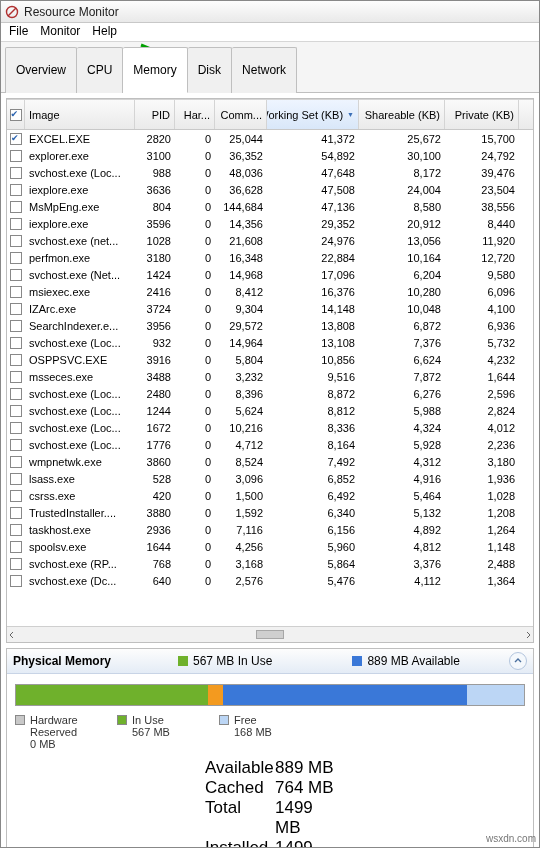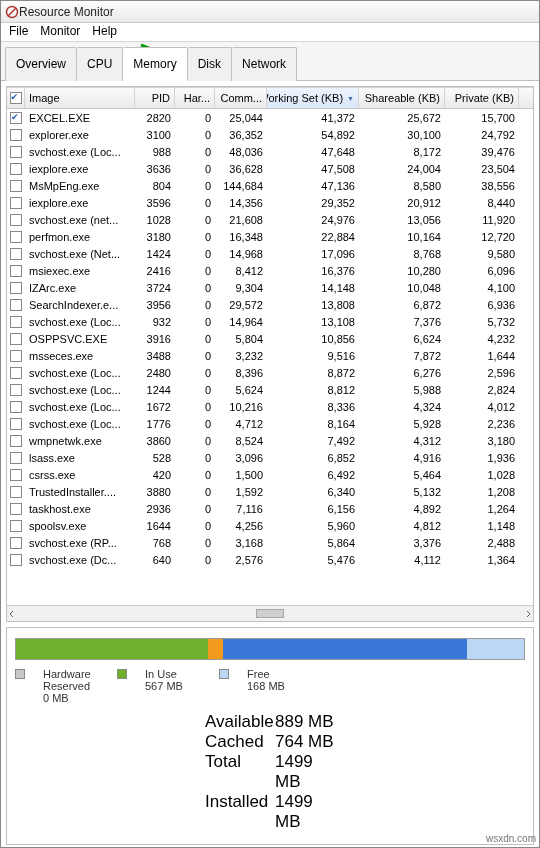--- a/index.html
+++ b/index.html
@@ -14,39 +14,40 @@
     overflow: hidden;
     border: 1px solid #888;
   }
   .titlebar {
     background: linear-gradient(#fdfdfd, #e9e9e9);
     border-bottom: 1px solid #c8c8c8;
     height: 22px;
     display: flex;
     align-items: center;
     padding: 0 4px;
+    gap: 5px;
   }
   .titlebar .icon { width: 14px; height: 14px; display: flex; align-items:center; justify-content:center; }
   .titlebar .title { font-size: 12px; color: #222; }
   .menubar {
     display: flex;
     gap: 12px;
     padding: 1px 22px 3px 8px;
     font-size: 12px;
     border-bottom: 1px solid #d6d6d6;
   }
   .menubar span { cursor: default; }
   .tabs {
     display: flex;
     padding: 4px 4px 0 4px;
     background: #f5f5f5;
     border-bottom: 1px solid #bfbfbf;
   }
   .tab {
-    padding: 9px 10px;
+    padding: 15px 10px;
     border: 1px solid #bfbfbf;
     border-bottom: none;
     background: #f0f0f0;
     font-size: 12px;
     margin-right: 0;
     border-radius: 2px 2px 0 0;
     position: relative;
     top: 1px;
   }
   .tab + .tab { border-left: none; }
@@ -86,21 +87,21 @@
     display:grid;
     grid-template-columns: 18px 110px 40px 40px 52px 92px 86px 74px;
     align-items:center;
     height: 17px;
   }
   .grid-head {
     background: linear-gradient(#fafafa,#eaeaea);
     border-top:1px solid #d4d4d4;
     border-bottom:1px solid #c8c8c8;
     font-size:11px;
-    height: 22px;
+    height: 31px;
   }
   .grid-head > div {
     border-right:1px solid #d4d4d4;
     padding: 2px 4px;
     white-space:nowrap; overflow:hidden; text-overflow:ellipsis;
     height:100%;
     display:flex;align-items:center;
   }
   .grid-head > div:nth-child(1){justify-content:center;padding:0;}
   .grid-head > div:nth-child(n+3){justify-content:flex-end;}
@@ -133,21 +134,21 @@
     height:22px; width:100%;
     display:flex; border:1px solid #9b9b9b;
   }
   .physbar > div { height:100%; }
   .legend {
     display:grid;
     grid-template-columns: repeat(5, 1fr);
     margin-top:8px;
     font-size:11px; color:#333;
   }
-  .legend .item { display:flex; gap:18px; }
+  .legend .item { display:flex; gap:5px; }
   .legend .sw { width:10px;height:10px;border:1px solid #888;flex:none;margin-top:1px;}
   .stats {
     display:grid;
     grid-template-columns: 70px 60px;
     justify-content:center;
     font-size:17px;
     margin:8px 0 6px 0;
   }
   .watermark {
     position:absolute; right:4px; bottom:4px;
@@ -302,21 +303,21 @@
       </div>
       <div class="row">
         <div>
           <span class="cb"></span>
         </div>
         <div>svchost.exe (Net...</div>
         <div>1424</div>
         <div>0</div>
         <div>14,968</div>
         <div>17,096</div>
-        <div>8,768</div>
+        <div>6,204</div>
         <div>9,580</div>
       </div>
       <div class="row">
         <div>
           <span class="cb"></span>
         </div>
         <div>msiexec.exe</div>
         <div>2416</div>
         <div>0</div>
         <div>8,412</div>
@@ -537,20 +538,33 @@
     <div style="flex:1"></div>
     <span class="thumb"></span>
     <div style="flex:1"></div>
     <svg width="10" height="10">
         <polyline points="4,2 7,5 4,8" fill="none" stroke="#666"></polyline>
       </svg>
   </div>
 </div>
 
 <div class="panel">
+  <div class="panel-header">
+    <span class="ptitle">Physical Memory</span>
+    <span class="chip" style="background:#6fb12c"></span>
+    <span>567 MB In Use</span>
+    <span style="width:80px"></span>
+    <span class="chip" style="background:#3a78d8"></span>
+    <span>889 MB Available</span>
+    <span class="chev">
+      <svg width="8" height="8">
+          <polyline points="1,5 4,2 7,5" fill="none" stroke="#4a6f9e" stroke-width="1.4"></polyline>
+        </svg>
+    </span>
+  </div>
   <div class="physbar-wrap">
     <div class="physbar">
       <div style="flex:0 0 0%;background:#c8c8c8"></div>
       <div style="flex:0 0 37.8%;background:#6fb12c"></div>
       <div style="flex:0 0 2.9%;background:#f39a1f"></div>
       <div style="flex:0 0 48.1%;background:#3a78d8"></div>
       <div style="flex:0 0 11.2%;background:#bcd6f5"></div>
     </div>
     <div class="legend">
       <div class="item">

